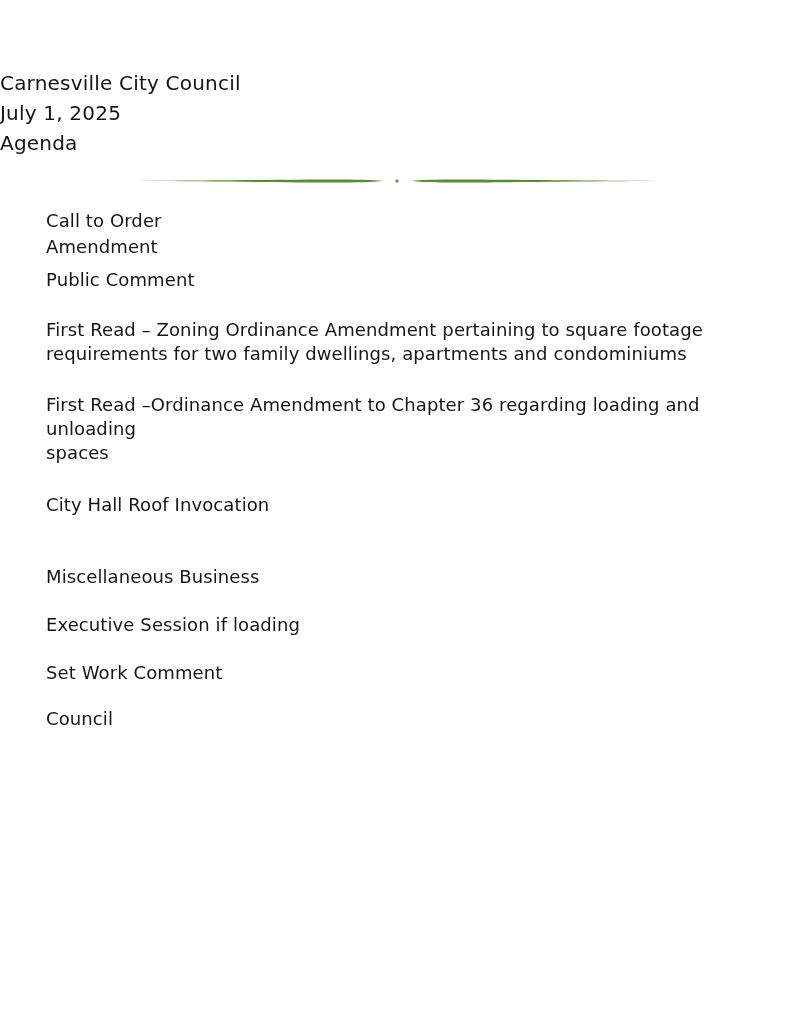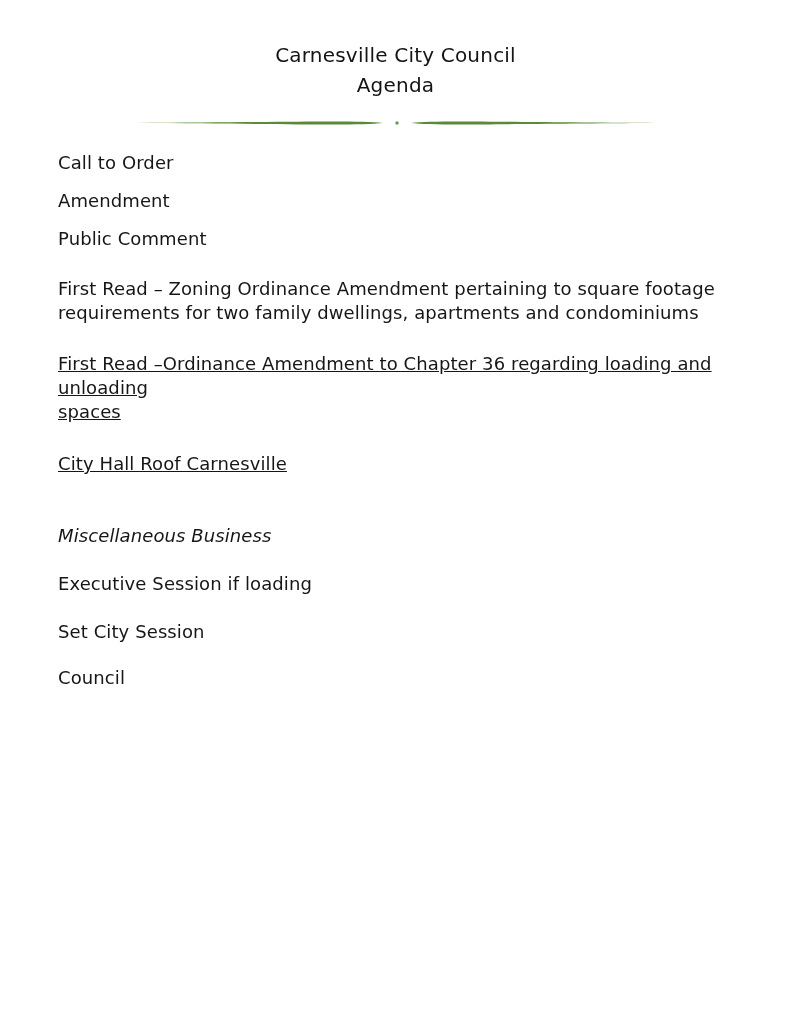--- a/index.html
+++ b/index.html
@@ -11,22 +11,21 @@
     position: relative;
     width: 791px;
     height: 1024px;
     margin: 0 auto;
     background: #ffffff;
     font-family: "DejaVu Sans", sans-serif;
     color: #151515;
     overflow: hidden;
   }
   .doc-header {
-    padding-top: 40px;
-    text-align: center;
+    padding-top: 68px;
   }
   .doc-header .h-line {
     font-size: 20px;
     line-height: 30px;
     font-weight: 400;
     color: #141414;
     letter-spacing: 0.2px;
   }
   .divider-wrap {
     width: 520px;
@@ -34,60 +33,61 @@
     height: 12px;
   }
   .content {
     margin: 24px 45px 0 46px;
     font-size: 18px;
     color: #161616;
   }
   .agenda-item {
     white-space: pre-line;
     line-height: 26px;
-    margin: 12px;
+    margin: 0;
     letter-spacing: 0.1px;
   }
   .agenda-item.para {
     line-height: 24px;
   }
   .gap-a { margin-top: 23px; }  
   .gap-b { margin-top: 7px; }   
   .gap-c { margin-top: 25px; }  
-  .gap-d { margin-top: 27px; text-decoration: underline; }  
-  .gap-e { margin-top: 46px; font-style: italic; }  
+  .gap-d { margin-top: 27px; }  
+  .gap-e { margin-top: 46px; }  
   .gap-f { margin-top: 22px; }  
   .gap-g { margin-top: 20px; }  
 </style>
 </head>
 <body>
 
 <div class="page">
 
   <div class="doc-header">
     <div class="h-line">Carnesville City Council</div>
+    <div class="h-line">July 1, 2025</div>
     <div class="h-line">Agenda</div>
   </div>
 
   <div class="divider-wrap">
     <svg width="520" height="12" viewBox="0 0 520 12" aria-hidden="true">
       <path d="M0 6 C150 5.3 220 3.1 247 6 C220 8.9 150 6.7 0 6 Z" fill="#5a8a38"></path>
       <circle cx="261" cy="6" r="1.7" fill="#6d9a4a"></circle>
       <path d="M520 6 C370 5.3 300 3.1 275 6 C300 8.9 370 6.7 520 6 Z" fill="#5a8a38"></path>
     </svg>
   </div>
 
   <div class="content">
     <p class="agenda-item">Call to Order</p>
     <p class="agenda-item">Amendment</p>
     <p class="agenda-item gap-b">Public Comment</p>
     <p class="agenda-item para gap-c">First Read – Zoning Ordinance Amendment pertaining to square footage
 requirements for two family dwellings, apartments and condominiums</p>
     <p class="agenda-item para gap-d">First Read –Ordinance Amendment to Chapter 36 regarding loading and unloading
 spaces</p>
-    <p class="agenda-item gap-d">City Hall Roof Carnesville</p>
+    <p class="agenda-item gap-d">City Hall Roof Invocation</p>
     <p class="agenda-item gap-e">Miscellaneous Business</p>
     <p class="agenda-item gap-f">Executive Session if loading</p>
-    <p class="agenda-item gap-f">Set City Session</p>
+    <p class="agenda-item gap-f">Set Work Comment</p>
     <p class="agenda-item gap-g">Council</p>
   </div>
 
 </div>
 
 </body></html>

